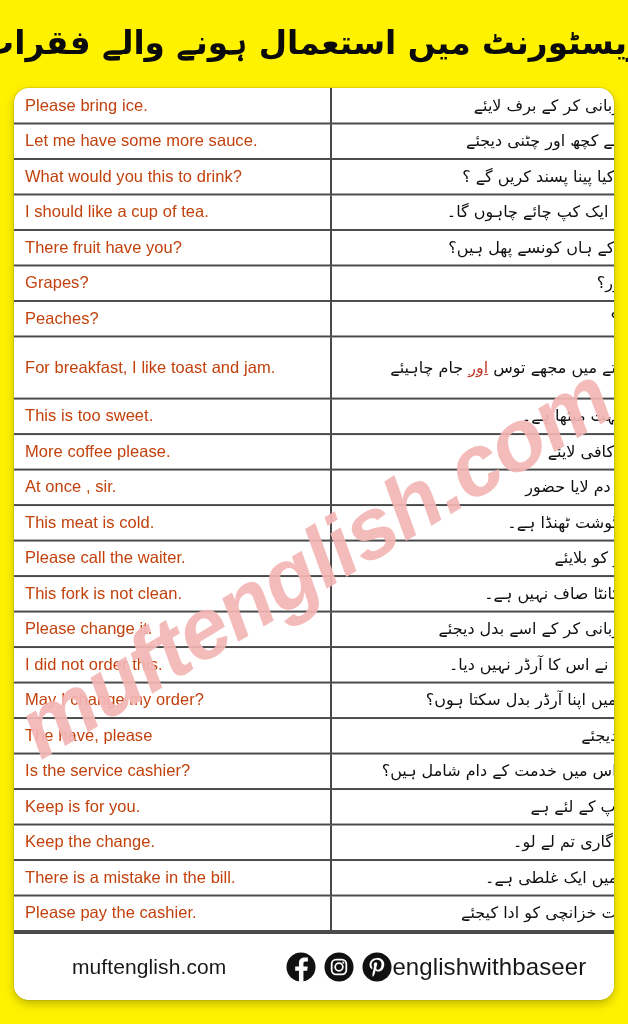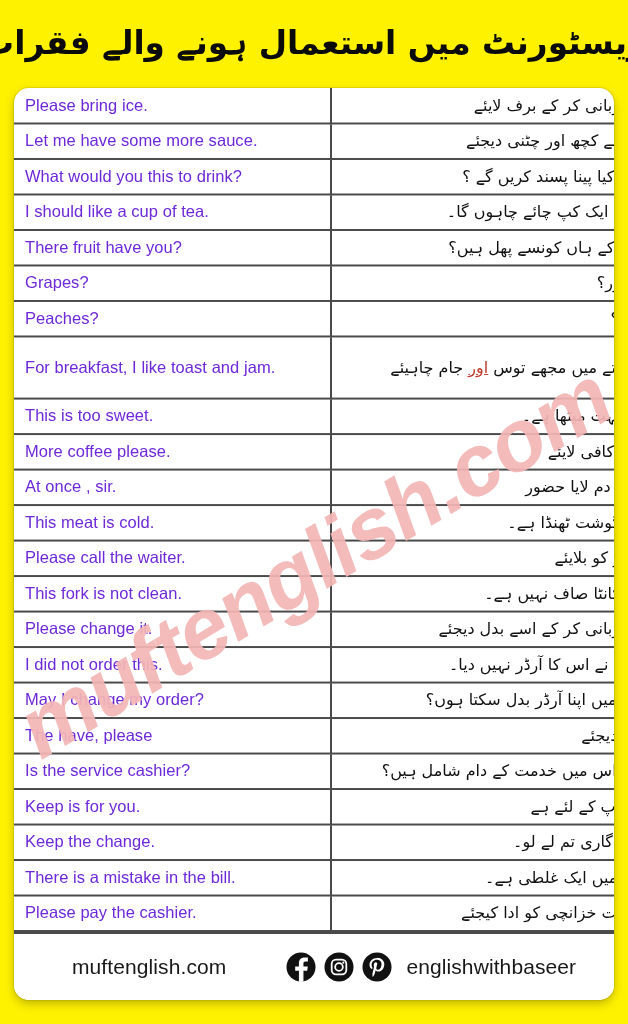--- a/index.html
+++ b/index.html
@@ -114,21 +114,21 @@
     padding-right: 6px !important;
   }
   .col-ur {
     width: 301px;
     padding-right: 12px !important;
     padding-left: 6px !important;
   }
   .en-text {
     font-family: "Liberation Sans", "DejaVu Sans", sans-serif;
     font-size: 16.5px;
-    color: #6d28d9;
+    color: #c2410c;
     line-height: 1.28;
     font-weight: 400;
     letter-spacing: 0.05px;
   }
   .ur-text {
     direction: rtl;
     unicode-bidi: bidi-override;
     text-align: right;
     font-family: "DejaVu Sans", "Liberation Sans", sans-serif;
     font-size: 16px;
@@ -167,23 +167,22 @@
     display: flex;
     align-items: center;
     gap: 8px;
     margin-left: 60px;
   }
   .social-icons svg {
     display: block;
   }
   .footer-handle {
     font-family: "Liberation Sans", "DejaVu Sans", sans-serif;
-    font-size: 21px;
+    font-size: 24px;
     color: #181818;
-    margin-left: 14px;
     letter-spacing: 0.1px;
   }
 
   .table-scroll {
     position: absolute;
     left: 0;
     top: 0;
     width: 600px;
     height: 844px;
     overflow: hidden;

